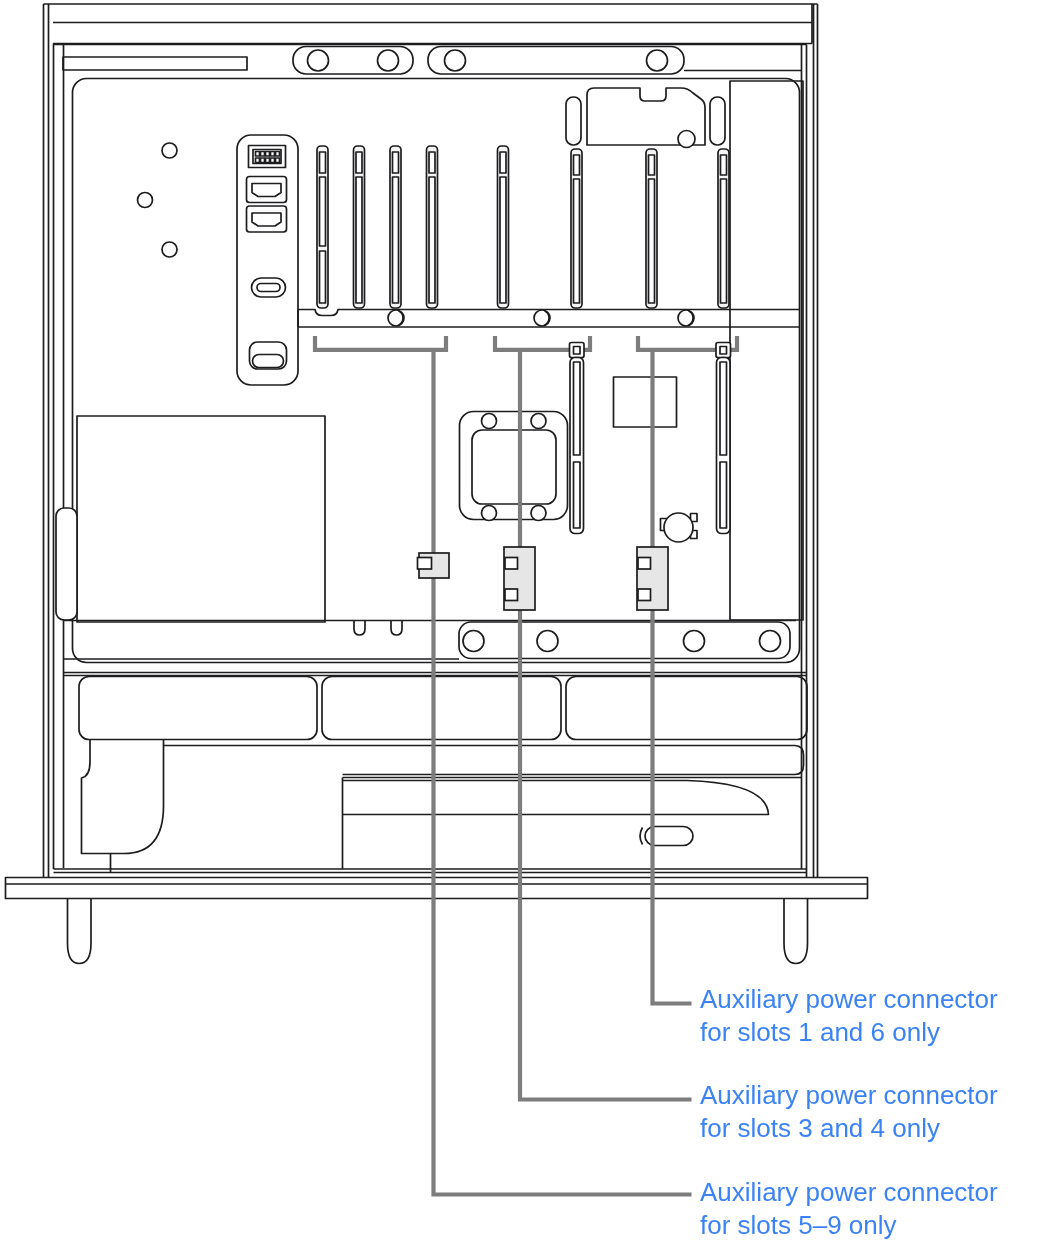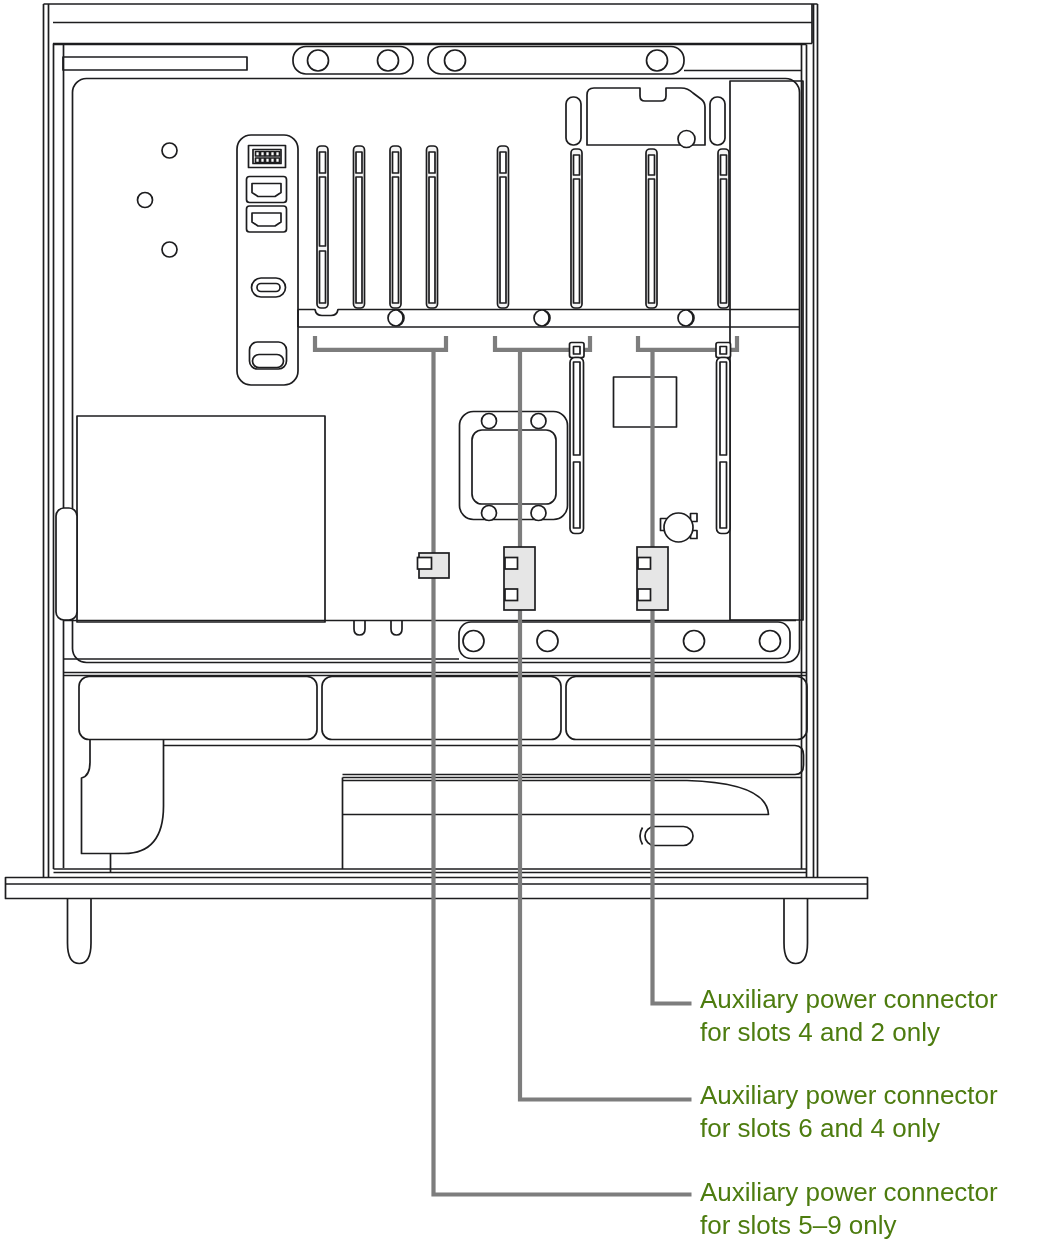--- a/index.html
+++ b/index.html
@@ -5,21 +5,21 @@
   html,body{margin:0;padding:0;background:#fff;}
   .stage{position:relative;width:1044px;height:1248px;background:#fff;overflow:hidden;
          font-family:"Liberation Sans", sans-serif;}
   .stage svg{position:absolute;left:0;top:0;}
   
   .lw{fill:none;stroke:#1d1d1f;stroke-width:1.7;stroke-linejoin:round;stroke-linecap:butt;}
   .fillw{fill:#ffffff;}
   .fills{fill:#f4f4f4;}
   .gray{fill:none;stroke:#7d7d7d;stroke-width:4.2;stroke-linejoin:miter;stroke-linecap:butt;}
   .conn{stroke:#1d1d1f;stroke-width:1.7;}
-  .callout-label{position:absolute;left:700px;width:344px;color:#4d7c0f;
+  .callout-label{position:absolute;left:700px;width:344px;color:#3b82f6;
                  font-size:26px;line-height:33px;letter-spacing:0px;}
   .callout-label span{display:block;}
 </style>
 </head>
 <body>
 
 <div class="stage">
 
 <svg width="1044" height="1248" viewBox="0 0 1044 1248" aria-hidden="true">
 
@@ -271,24 +271,24 @@
     <g>
       <rect class="conn" x="637" y="547" width="31" height="63" fill="#e6e6e6"></rect>
       <rect class="conn" x="638" y="557.5" width="12.5" height="11.5" fill="#ffffff"></rect>
       <rect class="conn" x="638" y="589" width="12.5" height="11.5" fill="#ffffff"></rect>
     </g>
   </g>
 </svg>
 
   <div class="callout-label" style="top:983px;">
     <span>Auxiliary power connector</span>
-    <span>for slots 4 and 2 only</span>
+    <span>for slots 1 and 6 only</span>
   </div>
   <div class="callout-label" style="top:1079px;">
     <span>Auxiliary power connector</span>
-    <span>for slots 6 and 4 only</span>
+    <span>for slots 3 and 4 only</span>
   </div>
   <div class="callout-label" style="top:1176px;">
     <span>Auxiliary power connector</span>
     <span>for slots 5–9 only</span>
   </div>
 
 </div>
 
 </body></html>

